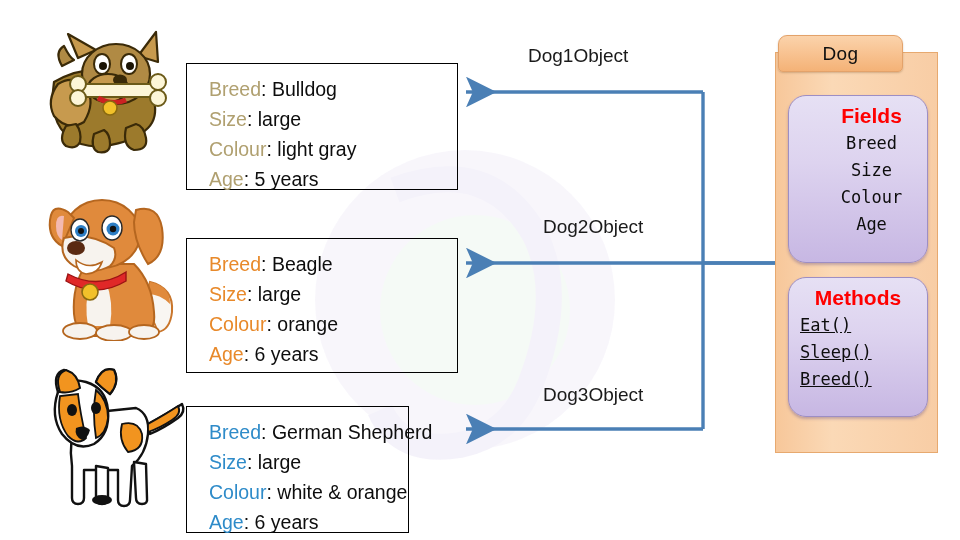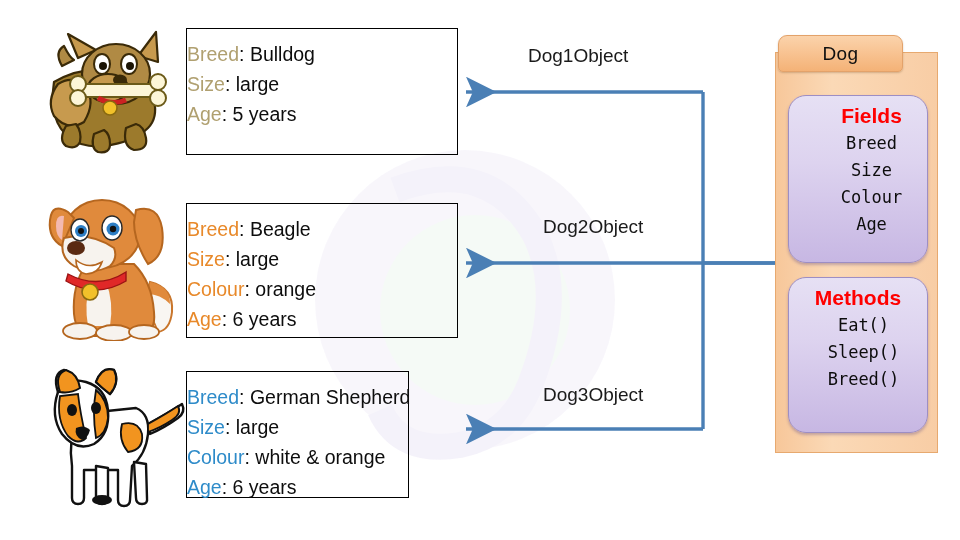--- a/index.html
+++ b/index.html
@@ -28,21 +28,22 @@
     pointer-events: none;
     opacity: 0.55;
   }
 
   
   .obj-box {
     position: absolute;
     box-sizing: border-box;
     border: 1.4px solid #000000;
     background: transparent;
-    padding: 10px 0 0 0;
+    padding: 10px 0 0 22px;
+    margin-top: 35px;
   }
   .obj-line {
     font-size: 19.5px;
     line-height: 30px;
     color: #0d0d0d;
     white-space: nowrap;
   }
   .obj-key { font-weight: 400; }
   .obj-val { color: #0d0d0d; }
 
@@ -109,38 +110,38 @@
     left: 13px;
     width: 140px;
     border-radius: 18px;
     border: 1px solid #9d8ec4;
     background: linear-gradient(to bottom, #e6e0f4 0%, #ddd3ef 40%, #c7b7e3 100%);
     box-shadow: 0 2px 3px rgba(90,70,130,0.35);
     box-sizing: border-box;
     padding-top: 6px;
   }
   #fields-box { top: 60px;  height: 168px; padding-left: 27px; }
-  #methods-box { top: 242px; height: 156px; }
+  #methods-box { top: 242px; height: 140px; }
 
   .member-head {
     font-weight: bold;
     font-size: 21px;
     color: #ff0000;
     text-align: center;
     line-height: 28px;
     font-family: "Liberation Sans", sans-serif;
   }
   .member-list {
     font-family: "DejaVu Sans Mono", monospace;
     font-size: 17px;
     line-height: 27px;
     color: #0d0d0d;
   }
   .member-list.center { text-align: center; }
-  .member-list.left   { text-align: center; padding-left: 11px; }
+  .member-list.left   { text-align: left; padding-left: 11px; text-decoration: underline; }
 
   
   .dog-art { position: absolute; }
 </style>
 </head>
 <body>
 
 <div id="canvas">
 
   <svg class="watermark" viewBox="0 0 330 330">
@@ -257,20 +258,23 @@
   </svg>
 
   <div class="obj-box" style="left:186px; top:28px; width:272px; height:127px;">
     <div class="obj-line">
       <span class="obj-key" style="color:#b0a070">Breed</span><span>: </span><span class="obj-val">Bulldog</span>
     </div>
     <div class="obj-line">
       <span class="obj-key" style="color:#b0a070">Size</span><span>: </span><span class="obj-val">large</span>
     </div>
     <div class="obj-line">
+      <span class="obj-key" style="color:#b0a070">Colour</span><span>: </span><span class="obj-val">light gray</span>
+    </div>
+    <div class="obj-line">
       <span class="obj-key" style="color:#b0a070">Age</span><span>: </span><span class="obj-val">5 years</span>
     </div>
   </div>
 
   <div class="obj-box" style="left:186px; top:203px; width:272px; height:135px;">
     <div class="obj-line">
       <span class="obj-key" style="color:#e8892a">Breed</span><span>: </span><span class="obj-val">Beagle</span>
     </div>
     <div class="obj-line">
       <span class="obj-key" style="color:#e8892a">Size</span><span>: </span><span class="obj-val">large</span>

